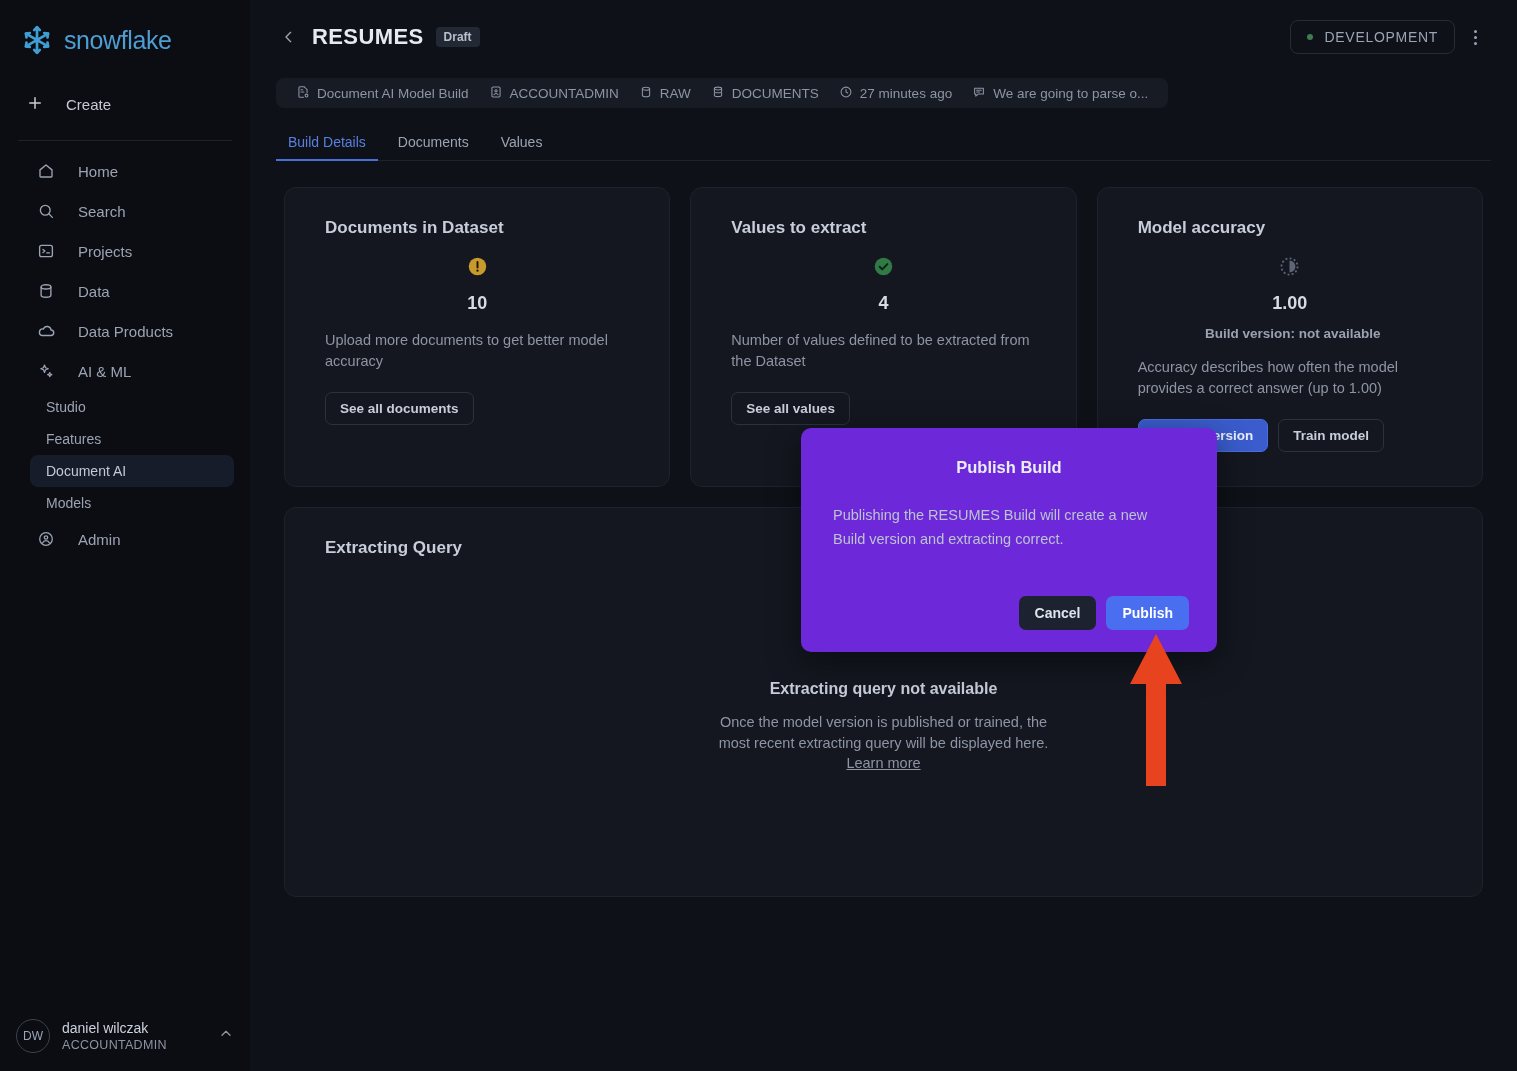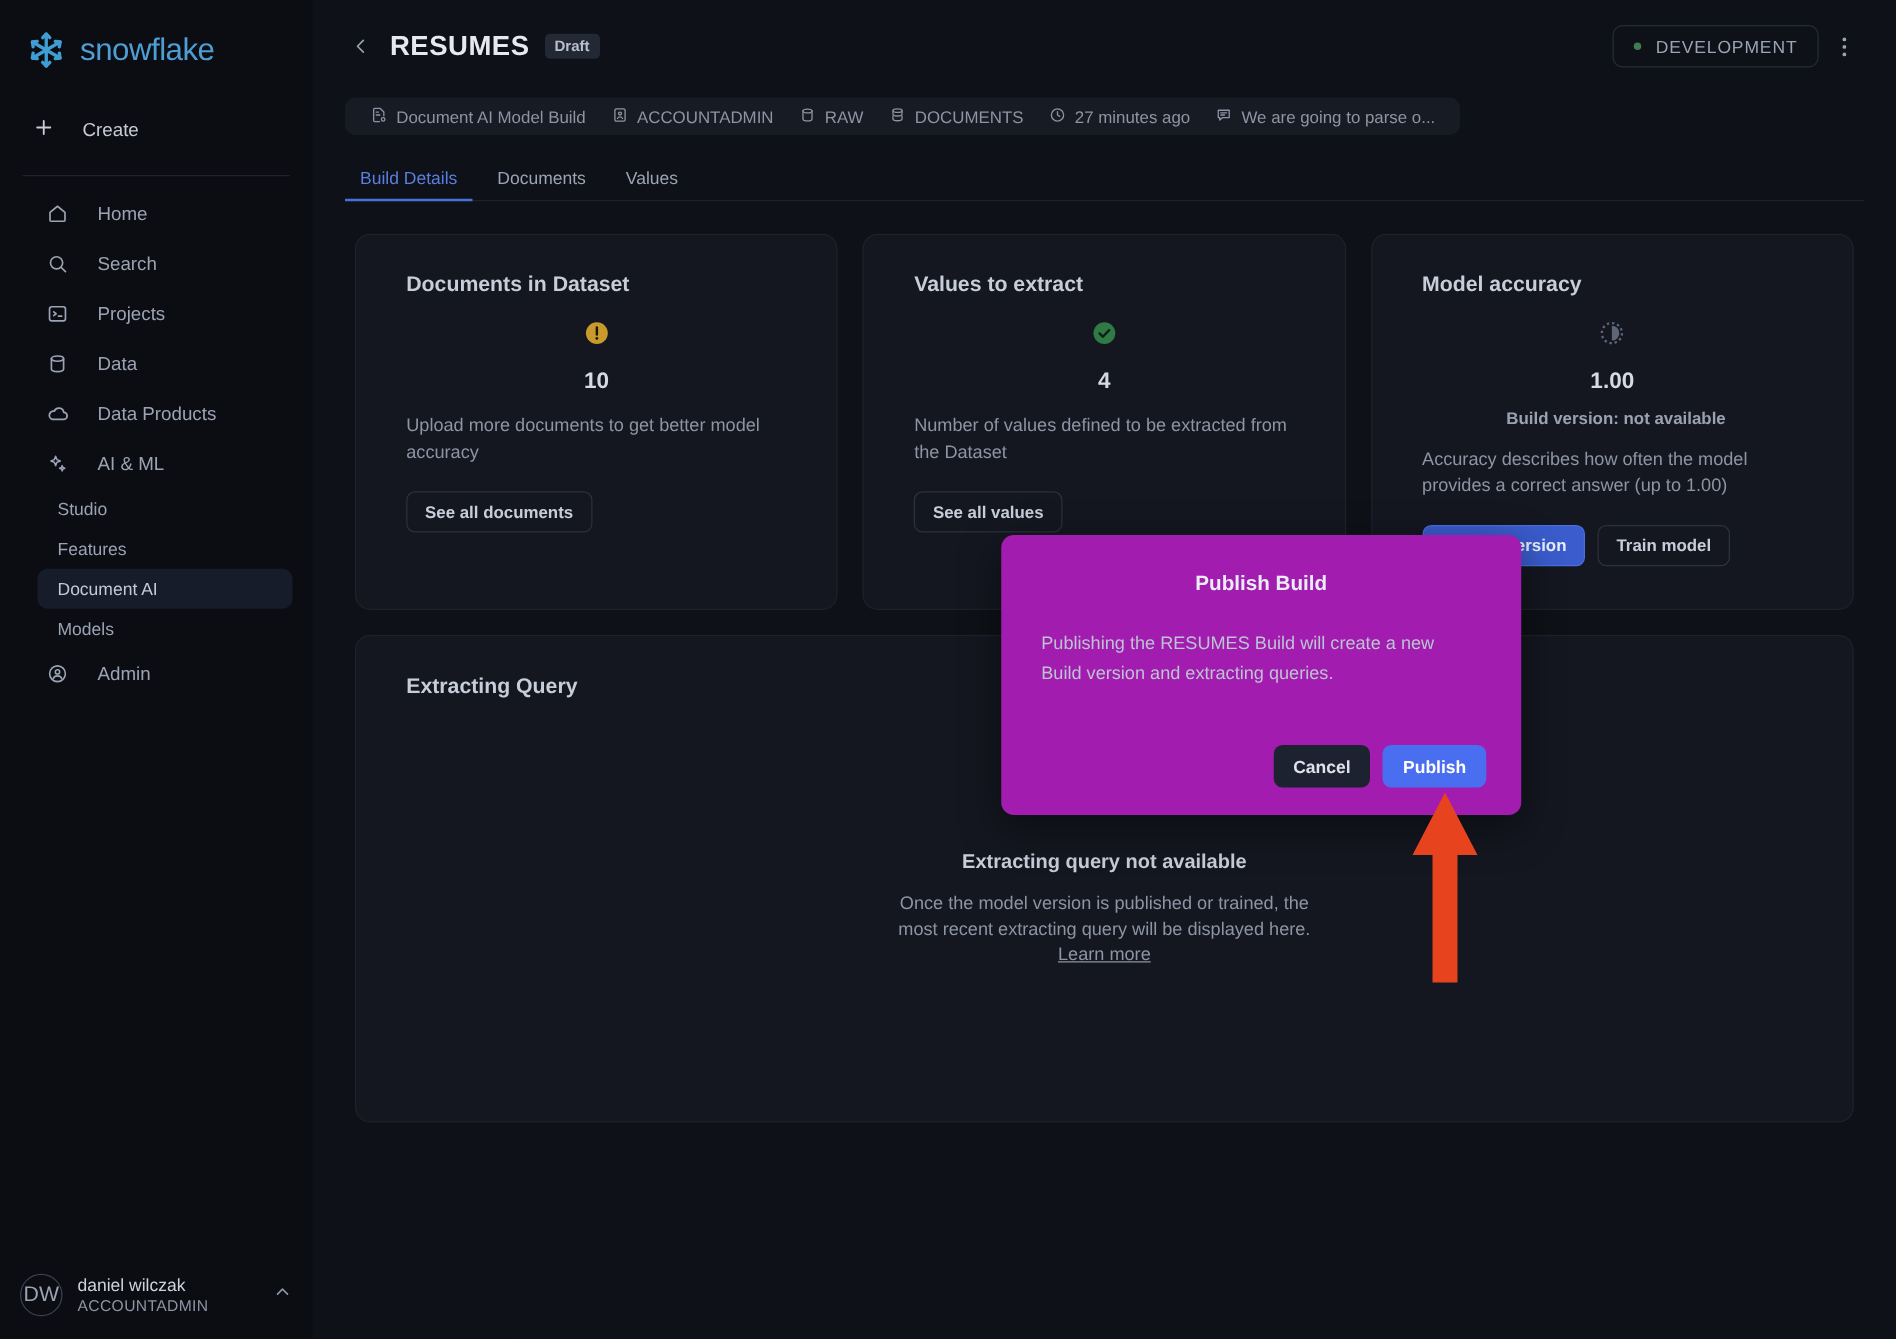--- a/index.html
+++ b/index.html
@@ -49,21 +49,21 @@
 
   #userbox {
     position: absolute; left: 0; bottom: 0; width: 250px; height: 70px;
     display: flex; align-items: center; gap: 12px; padding: 0 16px;
     cursor: pointer;
   }
   .avatar {
     width: 34px; height: 34px; border-radius: 50%;
     border: 1px solid #3a4150; color: #9ba3b4;
     display: flex; align-items: center; justify-content: center;
-    font-size: 17px; flex: 0 0 34px;
+    font-size: 12px; flex: 0 0 34px;
   }
   .uname { color: #cdd2dc; font-size: 14px; line-height: 18px; }
   .urole { color: #8d94a3; font-size: 12.5px; line-height: 17px; letter-spacing: .3px; }
   .ucaret { margin-left: auto; color: #8d94a3; }
 
   
   #main { flex: 1; height: 1071px; position: relative; background: #0e1117; }
 
   .topbar {
     display: flex; align-items: center;
@@ -149,21 +149,21 @@
     position: absolute; left: 0; right: 0; top: 172px;
     text-align: center;
   }
   .empty-title { color: #c7cdd9; font-size: 16px; font-weight: 700; margin-bottom: 14px; }
   .empty-text { color: #8d94a3; font-size: 14.5px; line-height: 21px; }
   .empty-link { color: #8d94a3; font-size: 14.5px; text-decoration: underline; cursor: pointer; }
 
   
   #modal {
     position: absolute; left: 551px; top: 428px; width: 416px; height: 224px;
-    background: #a21caf; border-radius: 10px;
+    background: #6d28d9; border-radius: 10px;
     box-shadow: 0 10px 34px rgba(0,0,0,.45);
     padding: 30px 32px 0 32px; z-index: 20;
   }
   .modal-title {
     text-align: center; color: #e9edf5; font-size: 16.5px; font-weight: 700;
     margin-bottom: 26px;
   }
   .modal-body { color: #bcc3d2; font-size: 14.5px; line-height: 24px; }
   .modal-actions {
     position: absolute; right: 28px; bottom: 22px; display: flex; gap: 10px;
@@ -464,21 +464,21 @@
       <div class="empty-text">Once the model version is published or trained, the</div>
       <div class="empty-text">most recent extracting query will be displayed here.</div>
       <a class="empty-link">Learn more</a>
     </div>
   </div>
 
   
   <div id="modal">
     <div class="modal-title">Publish Build</div>
     <div class="modal-body">Publishing the RESUMES Build will create a new</div>
-    <div class="modal-body">Build version and extracting queries.</div>
+    <div class="modal-body">Build version and extracting correct.</div>
     <div class="modal-actions">
       <button class="mbtn cancel">Cancel</button>
       <button class="mbtn publish">Publish</button>
     </div>
   </div>
 
   
   <div id="arrow">
     <svg width="60" height="160" viewBox="0 0 60 160">
       <path d="M30 4 L56 54 L40 54 L40 156 L20 156 L20 54 L4 54 Z" fill="#e8431f"></path>

